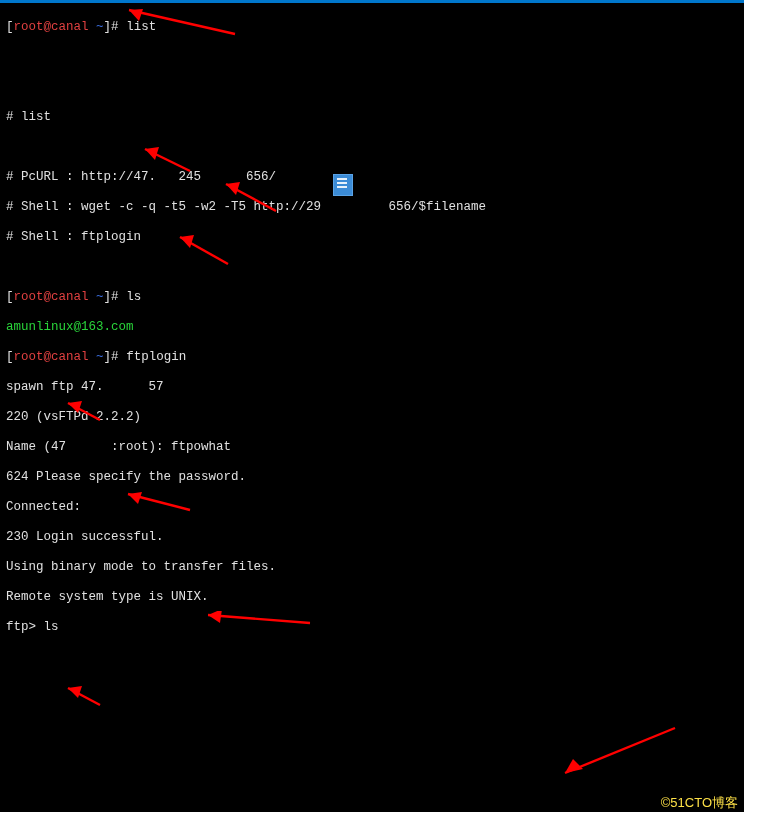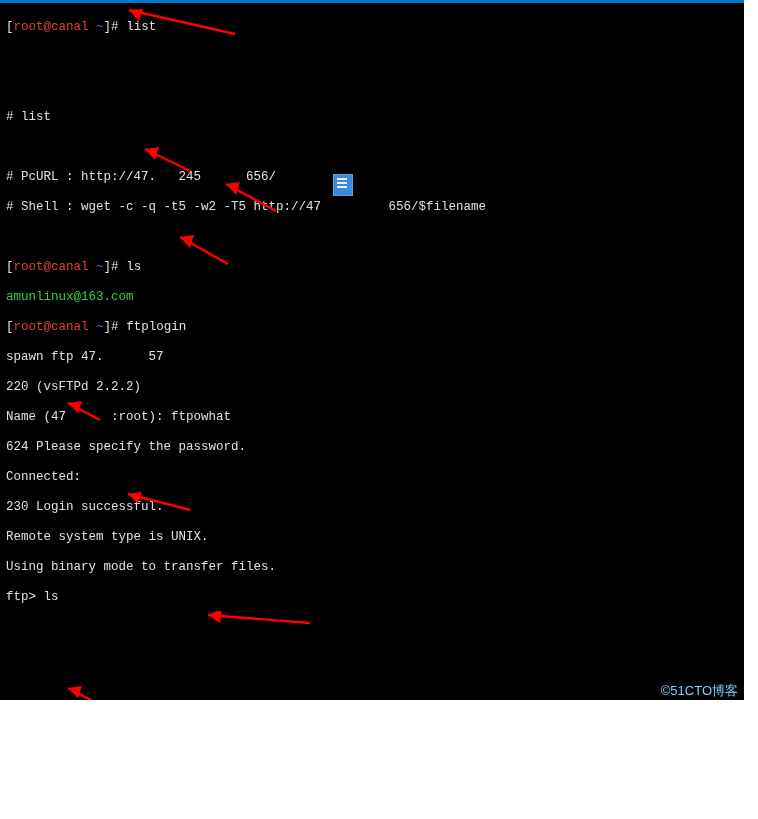--- a/index.html
+++ b/index.html
@@ -2,21 +2,21 @@
 <html><head>
 <meta charset="utf-8">
 <style>
   html, body {
     margin: 0;
     padding: 0;
     background: #ffffff;
   }
   .terminal {
     width: 744px;
-    height: 700px;
+    height: 812px;
     background: #000000;
     font-family: "Courier New", Consolas, monospace;
     font-size: 12.5px;
     line-height: 15px;
     padding: 2px 6px 4px 6px;
     white-space: pre;
     position: relative;
     margin: 0;
     border-top: 3px solid #0077cc;
     box-sizing: border-box;
@@ -24,21 +24,21 @@
   }
   .line { color: #e0e0e0; }
   .hostpart { color: #e04040; }
   .tilde { color: #3a6de0; }
   .cmd { color: #e0e0e0; }
   .greentxt { color: #29d43a; }
   .watermark {
     position: absolute;
     right: 6px;
     bottom: 2px;
-    color: #7dd3fc;
+    color: #fde047;
     font-family: Arial, sans-serif;
     font-size: 13px;
   }
   
   .arrow {
     position: absolute;
     pointer-events: none;
   }
   .arrow line { stroke: #ff0000; stroke-width: 2.4; }
   .arrow polygon { fill: #ff0000; }
@@ -66,33 +66,34 @@
 </head>
 <body>
 
 <div class="terminal">
 <div class="line"><span class="cmd">[</span><span class="hostpart"><span>root</span>@<span>canal</span></span><span class="cmd"> </span><span class="tilde">~</span><span class="cmd">]</span><span class="cmd">#</span><span class="cmd"> </span><span class="cmd">list</span></div>
 <div class="line"> </div>
 <div class="line"> </div>
 <div class="line"># list</div>
 <div class="line"> </div>
 <div class="line"><span># PcURL : http://47.</span><span>   </span><span>245</span><span>   </span><span>   </span><span>656/</span></div>
-<div class="line"><span># Shell : wget -c -q -t5 -w2 -T5 http://47</span><span>   </span><span>   </span><span>   </span><span>656/$filename</span></div>
+<div class="line"><span># Shell : wget -c -q -t5 -w2 -T5 http://29</span><span>   </span><span>   </span><span>   </span><span>656/$filename</span></div>
+<div class="line"># Shell : ftplogin</div>
 <div class="line"> </div>
 <div class="line"><span class="cmd">[</span><span class="hostpart"><span>root</span>@<span>canal</span></span><span class="cmd"> </span><span class="tilde">~</span><span class="cmd">]</span><span class="cmd">#</span><span class="cmd"> </span><span class="cmd">ls</span></div>
 <div class="line greentxt">amunlinux@163.com</div>
 <div class="line"><span class="cmd">[</span><span class="hostpart"><span>root</span>@<span>canal</span></span><span class="cmd"> </span><span class="tilde">~</span><span class="cmd">]</span><span class="cmd">#</span><span class="cmd"> </span><span class="cmd">ftplogin</span></div>
 <div class="line"><span>spawn ftp 47.</span><span>   </span><span>   </span><span>57</span></div>
 <div class="line">220 (vsFTPd 2.2.2)</div>
 <div class="line"><span>Name (47</span><span>   </span><span>   </span><span>:root): ftpowhat</span></div>
 <div class="line">624 Please specify the password.</div>
 <div class="line">Connected:</div>
 <div class="line">230 Login successful.</div>
+<div class="line">Using binary mode to transfer files.</div>
 <div class="line">Remote system type is UNIX.</div>
-<div class="line">Using binary mode to transfer files.</div>
 <div class="line">ftp&gt; ls</div>
 
 
 
 
 
 
 
 
 

